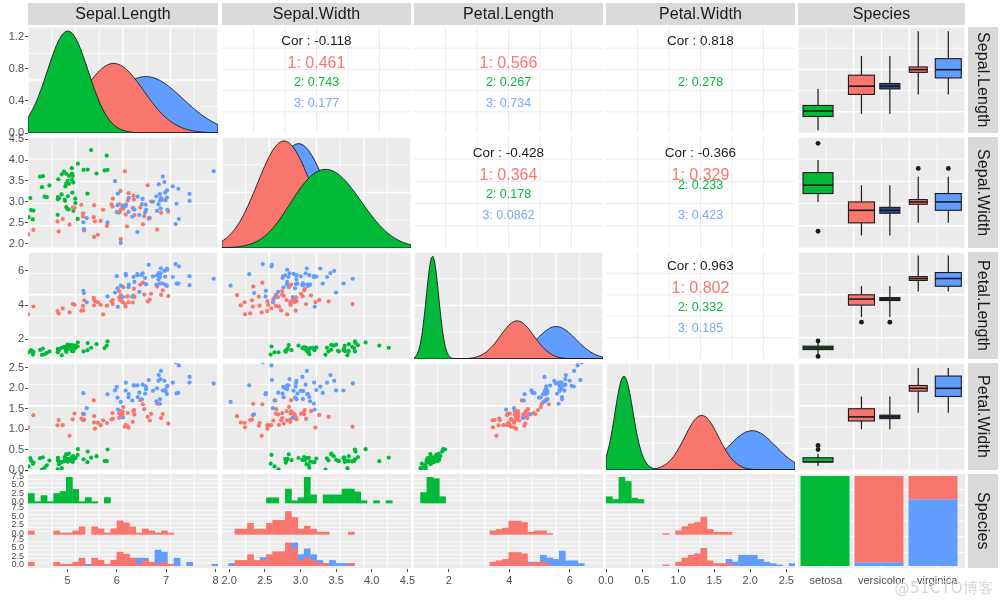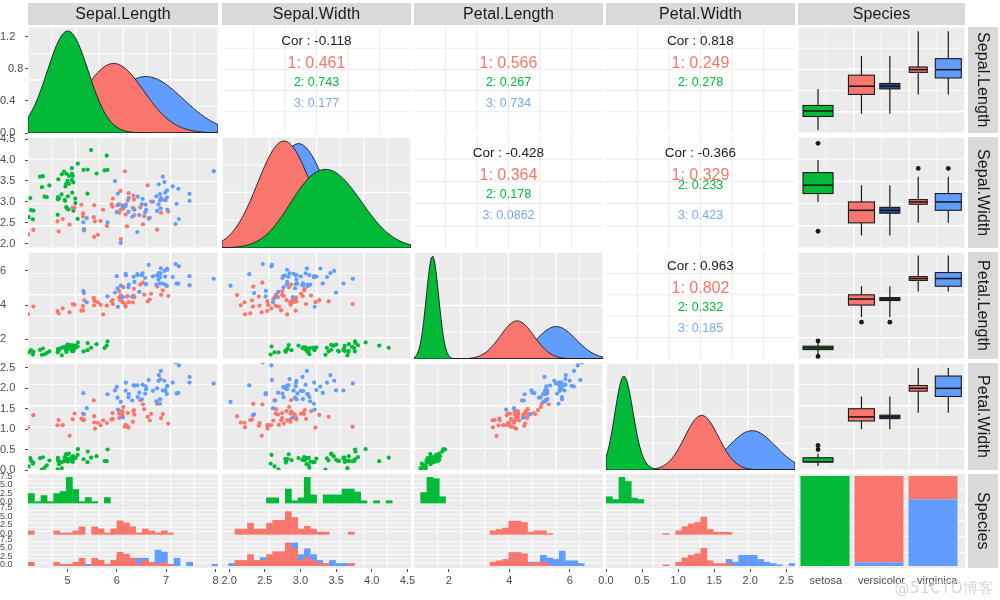--- a/index.html
+++ b/index.html
@@ -16,21 +16,21 @@
     font-size:16px;color:#1a1a1a;letter-spacing:.1px;
   }
   .strip-r{writing-mode:vertical-rl;text-orientation:mixed;}
 
   .panel{position:absolute;background:#ebebeb;overflow:hidden;}
   .panel svg{display:block;}
 
   .ytick,.xtick{
     position:absolute;font-size:11px;color:#4d4d4d;white-space:nowrap;
   }
-  .ytick{text-align:left;}
+  .ytick{text-align:right;}
   .xtick{text-align:center;}
 
   .cortxt{
     position:absolute;width:100%;text-align:center;white-space:nowrap;
   }
   .cor-main{font-size:13.5px;color:#1a1a1a;}
   .cor-1{font-size:16px;color:#f8766d;}
   .cor-2{font-size:12.5px;color:#00ba38;}
   .cor-3{font-size:12.5px;color:#7ba7f5;}
 
@@ -1192,21 +1192,20 @@
         <line x1="63" y1="0" x2="63" y2="106" stroke="#ebebeb" stroke-width="1"></line>
         <line x1="94.5" y1="0" x2="94.5" y2="106" stroke="#ebebeb" stroke-width="1"></line>
         <line x1="126" y1="0" x2="126" y2="106" stroke="#ebebeb" stroke-width="1"></line>
         <line x1="157.5" y1="0" x2="157.5" y2="106" stroke="#ebebeb" stroke-width="1"></line>
         <line x1="0" y1="21.2" x2="189" y2="21.2" stroke="#ebebeb" stroke-width="1"></line>
         <line x1="0" y1="42.4" x2="189" y2="42.4" stroke="#ebebeb" stroke-width="1"></line>
         <line x1="0" y1="63.6" x2="189" y2="63.6" stroke="#ebebeb" stroke-width="1"></line>
         <line x1="0" y1="84.8" x2="189" y2="84.8" stroke="#ebebeb" stroke-width="1"></line>
       </svg>
       <div class="cortxt cor-main" style="top: 6px;">Cor : 0.818</div>
-      <div class="cortxt cor-1" style="top: 27px;">1: 0.249</div>
       <div class="cortxt cor-2" style="top: 48px;">2: 0.278</div>
     </div>
     <div class="panel" style="left: 414px; top: 137px; width: 189px; height: 111px; background: rgb(255, 255, 255);">
       <svg width="189" height="111" viewBox="0 0 189 111">
         <line x1="31.5" y1="0" x2="31.5" y2="111" stroke="#ebebeb" stroke-width="1"></line>
         <line x1="63" y1="0" x2="63" y2="111" stroke="#ebebeb" stroke-width="1"></line>
         <line x1="94.5" y1="0" x2="94.5" y2="111" stroke="#ebebeb" stroke-width="1"></line>
         <line x1="126" y1="0" x2="126" y2="111" stroke="#ebebeb" stroke-width="1"></line>
         <line x1="157.5" y1="0" x2="157.5" y2="111" stroke="#ebebeb" stroke-width="1"></line>
         <line x1="0" y1="22.2" x2="189" y2="22.2" stroke="#ebebeb" stroke-width="1"></line>
@@ -1819,21 +1818,21 @@
         <line x1="0" y1="78.33333333333333" x2="167" y2="78.33333333333333" stroke="#ffffff" stroke-width="1"></line>
         <rect x="2.5" y="2" width="49" height="90" fill="#00ba38"></rect>
         <rect x="56.5" y="2" width="49" height="86.39999999999999" fill="#f8766d"></rect>
         <rect x="56.5" y="88.39999999999999" width="49" height="3.6" fill="#619cff"></rect>
         <rect x="110.5" y="2" width="49" height="23.400000000000002" fill="#f8766d"></rect>
         <rect x="110.5" y="25.400000000000002" width="49" height="66.6" fill="#619cff"></rect>
       </svg>
     </div>
     <div class="ytick" style="left: 0px; top: 29.6364px; width: 24px;">1.2</div>
     <div style="position: absolute; left: 25px; top: 36.1364px; width: 2.5px; height: 1px; background: rgb(77, 77, 77);"></div>
-    <div class="ytick" style="left: 8px; top: 61.7576px; width: 16px;">0.8</div>
+    <div class="ytick" style="left: 0px; top: 61.7576px; width: 24px;">0.8</div>
     <div style="position: absolute; left: 25px; top: 68.2576px; width: 2.5px; height: 1px; background: rgb(77, 77, 77);"></div>
     <div class="ytick" style="left: 0px; top: 93.8788px; width: 24px;">0.4</div>
     <div style="position: absolute; left: 25px; top: 100.379px; width: 2.5px; height: 1px; background: rgb(77, 77, 77);"></div>
     <div class="ytick" style="left: 0px; top: 126px; width: 24px;">0.0</div>
     <div style="position: absolute; left: 25px; top: 132.5px; width: 2.5px; height: 1px; background: rgb(77, 77, 77);"></div>
     <div class="ytick" style="left: 0px; top: 132.094px; width: 24px;">4.5</div>
     <div style="position: absolute; left: 25px; top: 138.594px; width: 2.5px; height: 1px; background: rgb(77, 77, 77);"></div>
     <div class="ytick" style="left: 0px; top: 153.038px; width: 24px;">4.0</div>
     <div style="position: absolute; left: 25px; top: 159.538px; width: 2.5px; height: 1px; background: rgb(77, 77, 77);"></div>
     <div class="ytick" style="left: 0px; top: 173.981px; width: 24px;">3.5</div>

